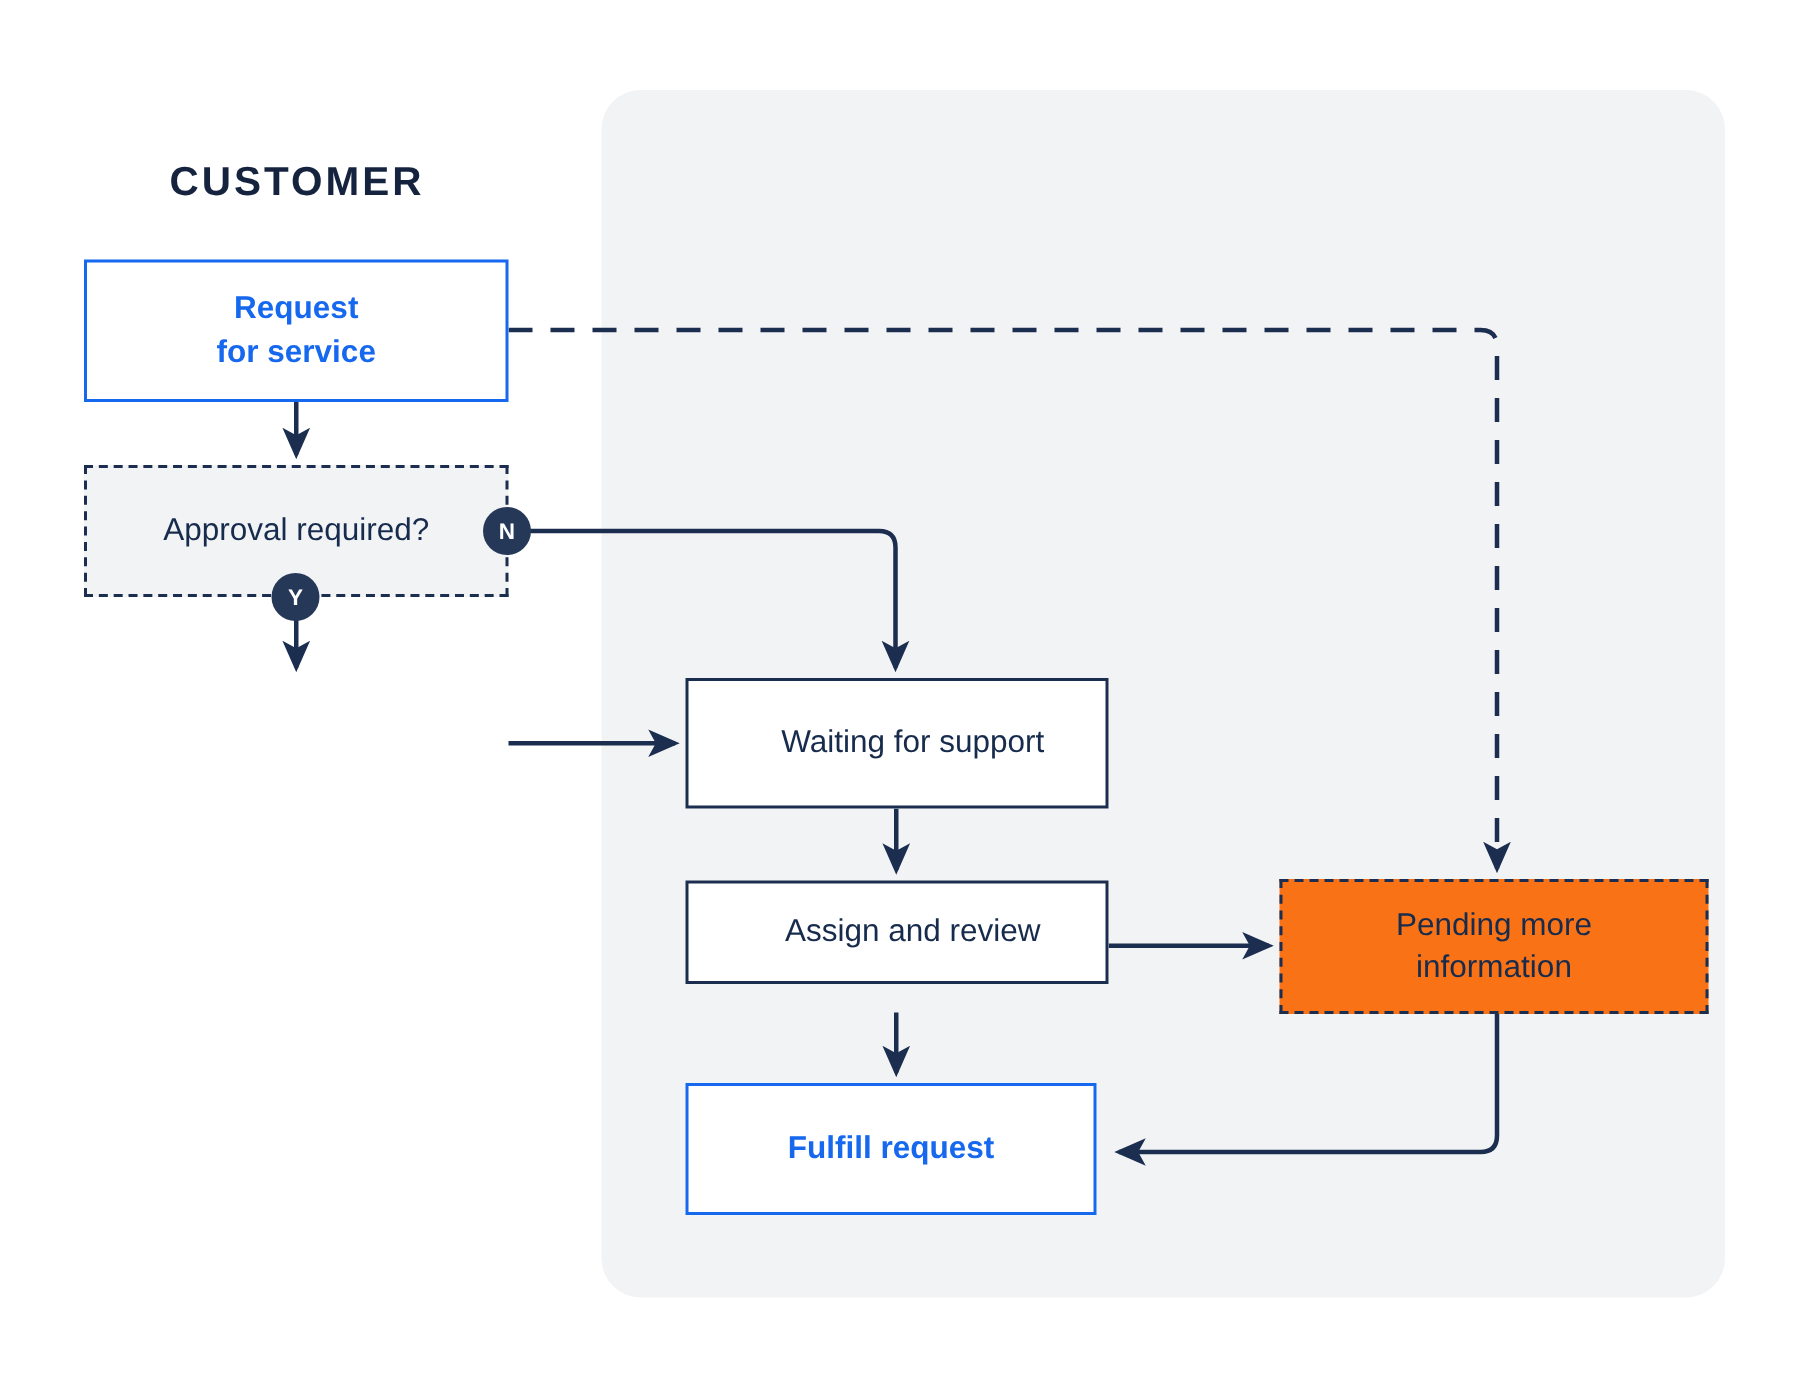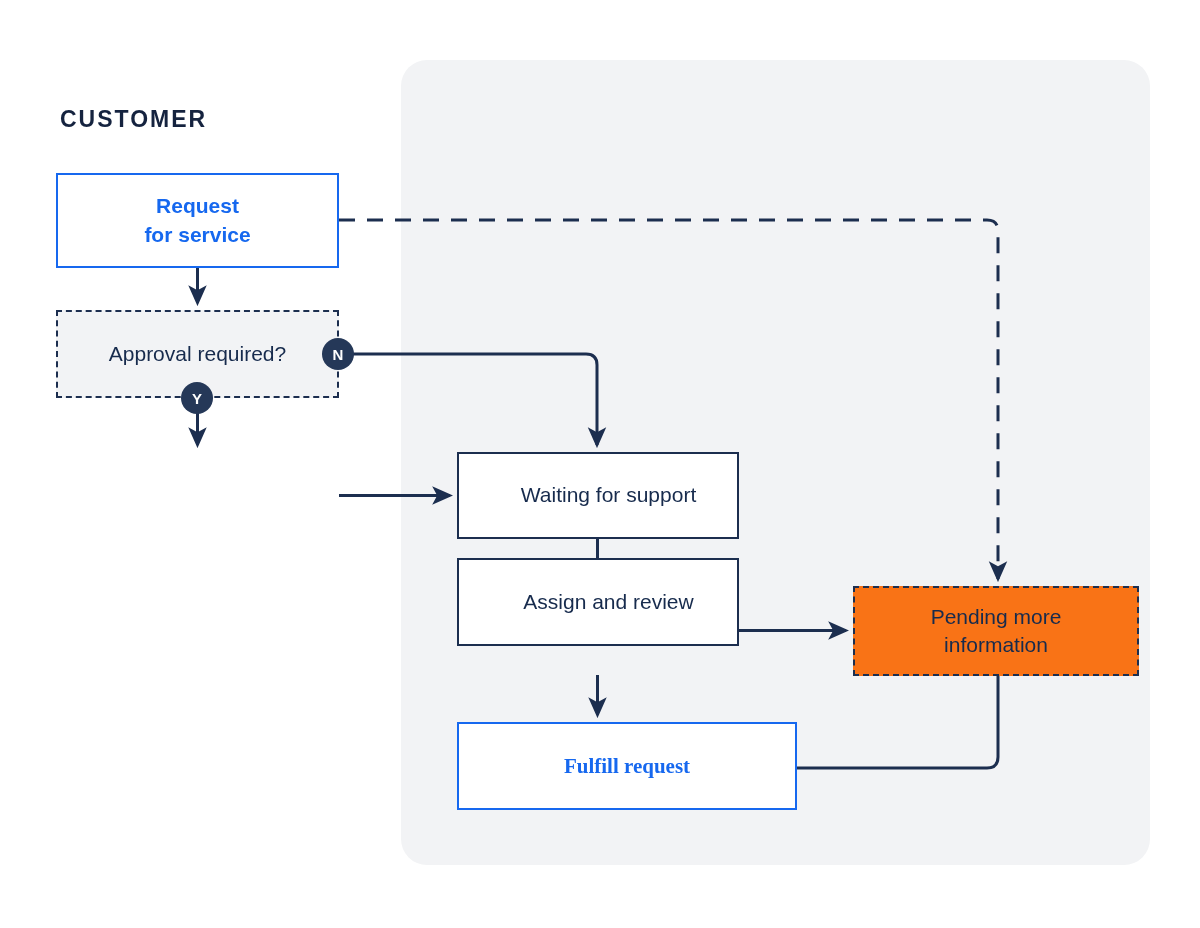--- a/index.html
+++ b/index.html
@@ -26,24 +26,25 @@
     left: 401px;
     top: 60px;
     width: 749px;
     height: 805px;
     background: #f2f3f5;
     border-radius: 26px;
   }
   
   .lane-title {
     position: absolute;
-    font-size: 23px;
+    font-size: 27px;
     font-weight: bold;
     letter-spacing: 2.0px;
     color: #15233f;
+    text-align: center;
     white-space: nowrap;
   }
   #lane-title-customer { left: 60px;  top: 106px; width: 276px; }
   #lane-title-support  { left: 600px; top: 106px; width: 396px; }
 
   
   .node {
     position: absolute;
     box-sizing: border-box;
     display: flex;
@@ -75,23 +76,23 @@
   }
   .node-dashed-white {
     border: 2px dashed #1c2e4f;
     background: #f97316;
   }
 
   #node-request        { left: 56px;  top: 173px; width: 283px; height: 95px; }
   #node-approval       { left: 56px;  top: 310px; width: 283px; height: 88px; }
   #node-business       { left: 56px;  top: 452px; width: 283px; height: 87px; }
   #node-waiting        { left: 457px; top: 452px; width: 282px; height: 87px; }
-  #node-assign         { left: 457px; top: 558px; width: 282px; height: 88px; text-align: right; }
+  #node-assign         { left: 457px; top: 587px; width: 282px; height: 69px; text-align: right; }
   #node-pending        { left: 853px; top: 586px; width: 286px; height: 90px; }
-  #node-fulfill        { left: 457px; top: 722px; width: 340px; height: 88px; font-family: Liberation Serif, serif; }
+  #node-fulfill        { left: 457px; top: 722px; width: 274px; height: 88px; }
 
   
   .badge {
     position: absolute;
     width: 32px;
     height: 32px;
     border-radius: 50%;
     background: #253858;
     color: #ffffff;
     font-size: 15px;

